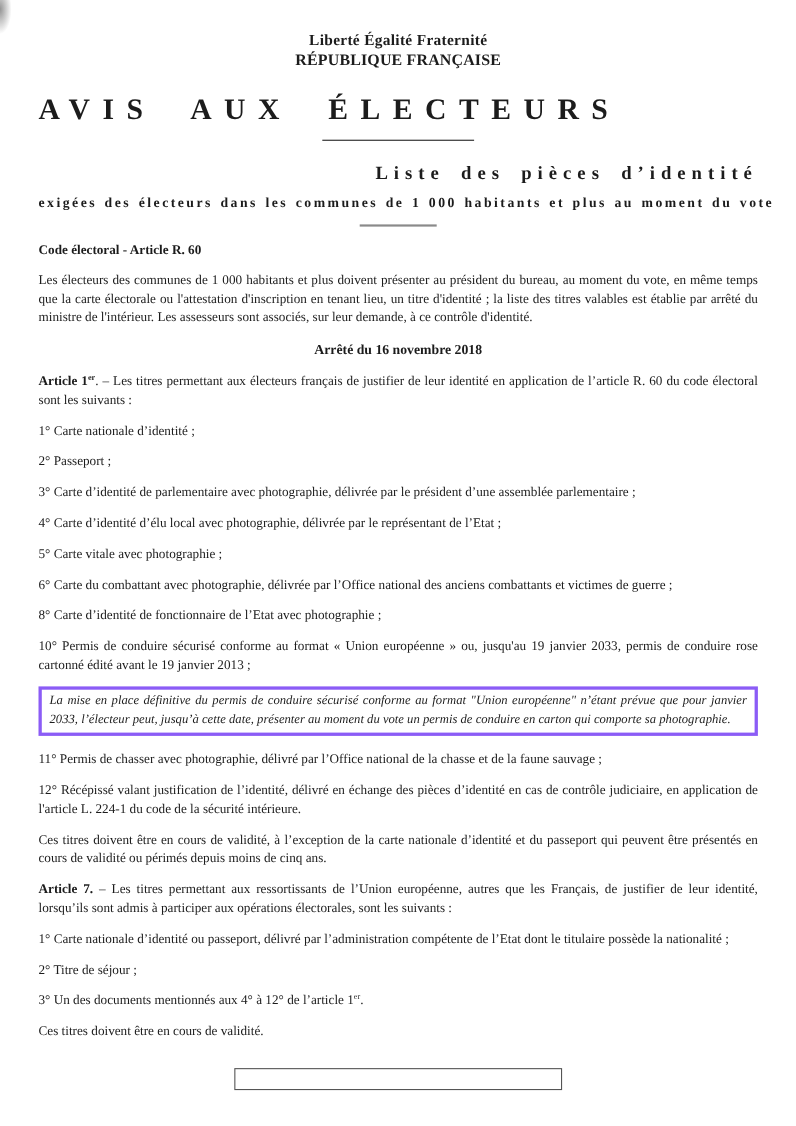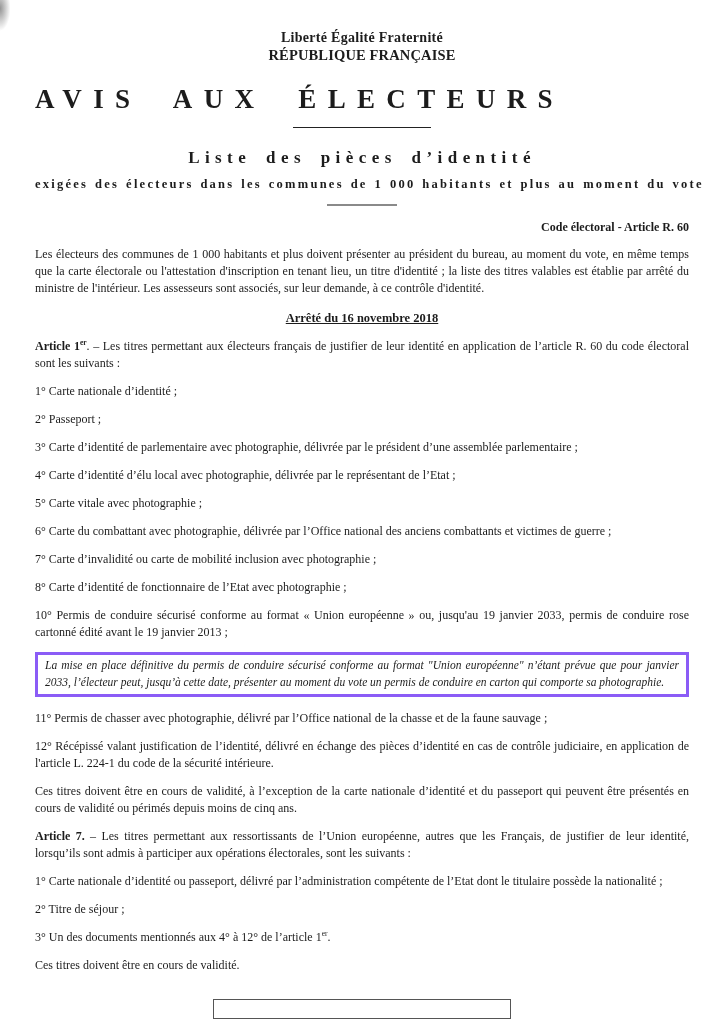--- a/index.html
+++ b/index.html
@@ -26,30 +26,30 @@
     letter-spacing: 0.01em;
   }
   .title {
     text-align: left; font-weight: bold; font-size: 27px;
     letter-spacing: 0.42em; word-spacing: 0.55em;
     margin: 20px 0 0 0; white-space: nowrap;
   }
   .rule { border: none; margin: 0 auto; }
   .rule-title { width: 138px; border-top: 1.5px solid #222; margin-top: 12px; }
   .subtitle1 {
-    text-align: center; font-weight: bold; font-size: 17px;
+    text-align: right; font-weight: bold; font-size: 17px;
     letter-spacing: 0.32em; word-spacing: 0.3em; margin-top: 20px; white-space: nowrap;
   }
   .subtitle2 {
     text-align: left; font-weight: bold; font-size: 12.5px;
     letter-spacing: 0.18em; word-spacing: 0.12em; margin-top: 9px; white-space: nowrap;
   }
   .rule-subtitle { width: 70px; border-top: 2px solid #8a8a8a; margin-top: 12px; }
-  .code-heading { text-align: right; font-weight: bold; font-size: 12px; margin: 14px 0 11px 0; }
-  .arrete-heading { text-align: center; font-weight: bold; font-size: 12.5px; margin: 14px 0 12px 0; text-decoration: underline; }
+  .code-heading { text-align: left; font-weight: bold; font-size: 12px; margin: 14px 0 11px 0; }
+  .arrete-heading { text-align: center; font-weight: bold; font-size: 12.5px; margin: 14px 0 12px 0; }
   p.para {
     font-size: 12px; line-height: 17px; margin: 0 0 11px 0;
     text-align: justify;
   }
   sup { font-size: 0.62em; vertical-align: super; line-height: 0; }
   .note-box {
     border: 3px solid #8b5cf6; padding: 2px 7px 4px 7px; margin: 2px 0 13px 0;
   }
   .note-box p {
     font-style: italic; font-size: 11.5px; line-height: 16.5px; margin: 0;
@@ -87,21 +87,20 @@
   <h2 class="arrete-heading">Arrêté du 16 novembre 2018</h2>
 
   <p class="para"><strong><span>Article 1</span><sup>er</sup></strong><span>. – Les titres permettant aux électeurs français de justifier de leur identité en application de l’article R. 60 du code électoral sont les suivants :</span></p>
 
   <p class="para">1° Carte nationale d’identité ;</p>
   <p class="para">2° Passeport ;</p>
   <p class="para">3° Carte d’identité de parlementaire avec photographie, délivrée par le président d’une assemblée parlementaire ;</p>
   <p class="para">4° Carte d’identité d’élu local avec photographie, délivrée par le représentant de l’Etat ;</p>
   <p class="para">5° Carte vitale avec photographie ;</p>
   <p class="para">6° Carte du combattant avec photographie, délivrée par l’Office national des anciens combattants et victimes de guerre ;</p>
-  <p class="para">7° Carte d’invalidité ou carte de mobilité inclusion avec photographie ;</p>
   <p class="para">8° Carte d’identité de fonctionnaire de l’Etat avec photographie ;</p>
   <p class="para">10° Permis de conduire sécurisé conforme au format « Union européenne » ou, jusqu'au 19 janvier 2033, permis de conduire rose cartonné édité avant le 19 janvier 2013 ;</p>
 
   <div class="note-box">
     <p>La mise en place définitive du permis de conduire sécurisé conforme au format "Union européenne" n’étant prévue que pour janvier 2033, l’électeur peut, jusqu’à cette date, présenter au moment du vote un permis de conduire en carton qui comporte sa photographie.</p>
   </div>
 
   <p class="para">11° Permis de chasser avec photographie, délivré par l’Office national de la chasse et de la faune sauvage ;</p>
   <p class="para">12° Récépissé valant justification de l’identité, délivré en échange des pièces d’identité en cas de contrôle judiciaire, en application de l'article L. 224-1 du code de la sécurité intérieure.</p>
 

